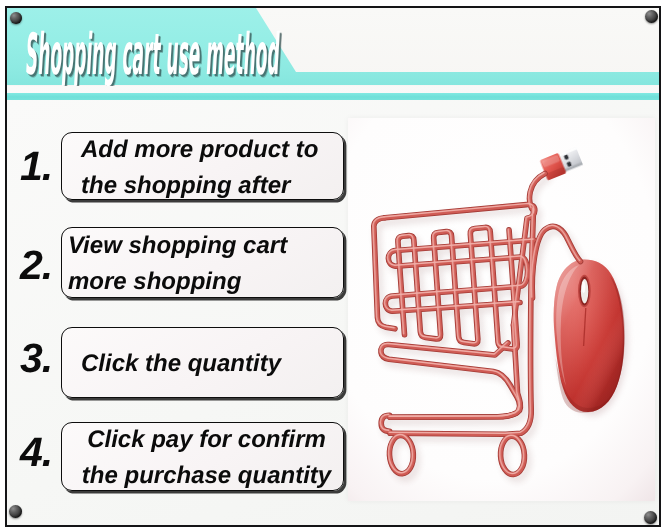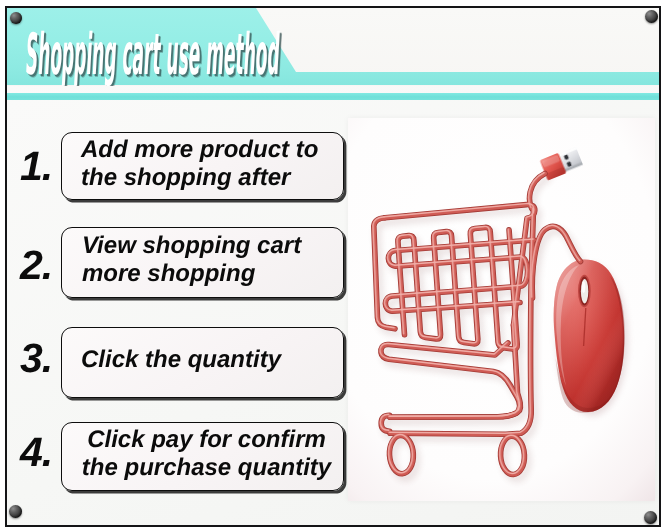--- a/index.html
+++ b/index.html
@@ -37,21 +37,21 @@
   
   .body{position:absolute;left:0;top:92px;width:652px;height:425px;
         background:linear-gradient(155deg,#fafaf9 0%,#f6f7f5 55%,#f3f4f2 100%);}
   .num{position:absolute;font-family:"Liberation Sans",sans-serif;font-weight:bold;
        font-style:italic;font-size:41px;line-height:41px;color:#0c0c0c;letter-spacing:-1px;}
   .cap{position:absolute;box-sizing:border-box;border:1.9px solid #0d0d0d;border-radius:11px;
        background:linear-gradient(150deg,#fcfafa 0%,#f8f4f5 55%,#f3f0f0 100%);
        box-shadow:2.4px 2.6px 0.6px rgba(18,18,18,.82);
        display:flex;flex-direction:column;justify-content:center;}
   .cap span{display:block;font-family:"Liberation Sans",sans-serif;font-weight:bold;
-       font-style:italic;font-size:24px;line-height:28px;color:#0b0b0b;white-space:nowrap;}
+       font-style:italic;font-size:24px;line-height:28px;color:#0b0b0b;white-space:nowrap;margin-top:8px;}
 
   
   .photo{position:absolute;left:341px;top:18px;width:307px;height:383px;background:#ffffff;
          box-shadow:0 0 6px rgba(0,0,0,.05);overflow:hidden;}
 
   
   .screw{position:absolute;border-radius:50%;
          background:radial-gradient(circle at 32% 28%,#8d8d8d 0%,#5e5e5e 30%,#3c3c3c 58%,#1e1e1e 85%,#111 100%);
          box-shadow:0 1px 2px rgba(0,0,0,.45), inset -1px -1px 2px rgba(0,0,0,.55);}
 </style>
@@ -73,21 +73,21 @@
 
     <div class="num" style="left:13px;top:46px">1.</div>
     <div class="num" style="left:13px;top:145px">2.</div>
     <div class="num" style="left:13px;top:238px">3.</div>
     <div class="num" style="left:13px;top:332px">4.</div>
 
     <div class="cap" style="left:54px;top:32px;width:283px;height:68px;padding:0 0 4px 19px">
       <span>Add more product to</span>
       <span>the shopping after</span>
     </div>
-    <div class="cap" style="left:54px;top:127px;width:283px;height:71px;padding:0 0 6px 20px">
+    <div class="cap" style="left:54px;top:127px;width:283px;height:71px;padding:0 0 6px 6px">
       <span>View shopping cart</span>
       <span>more shopping</span>
     </div>
     <div class="cap" style="left:54px;top:227px;width:283px;height:71px;padding:0 0 6px 19px">
       <span>Click the quantity</span>
     </div>
     <div class="cap" style="left:54px;top:322px;width:283px;height:69px;padding:0 0 5px 8px;align-items:center">
       <span>Click pay for confirm</span>
       <span>the purchase quantity</span>
     </div>

